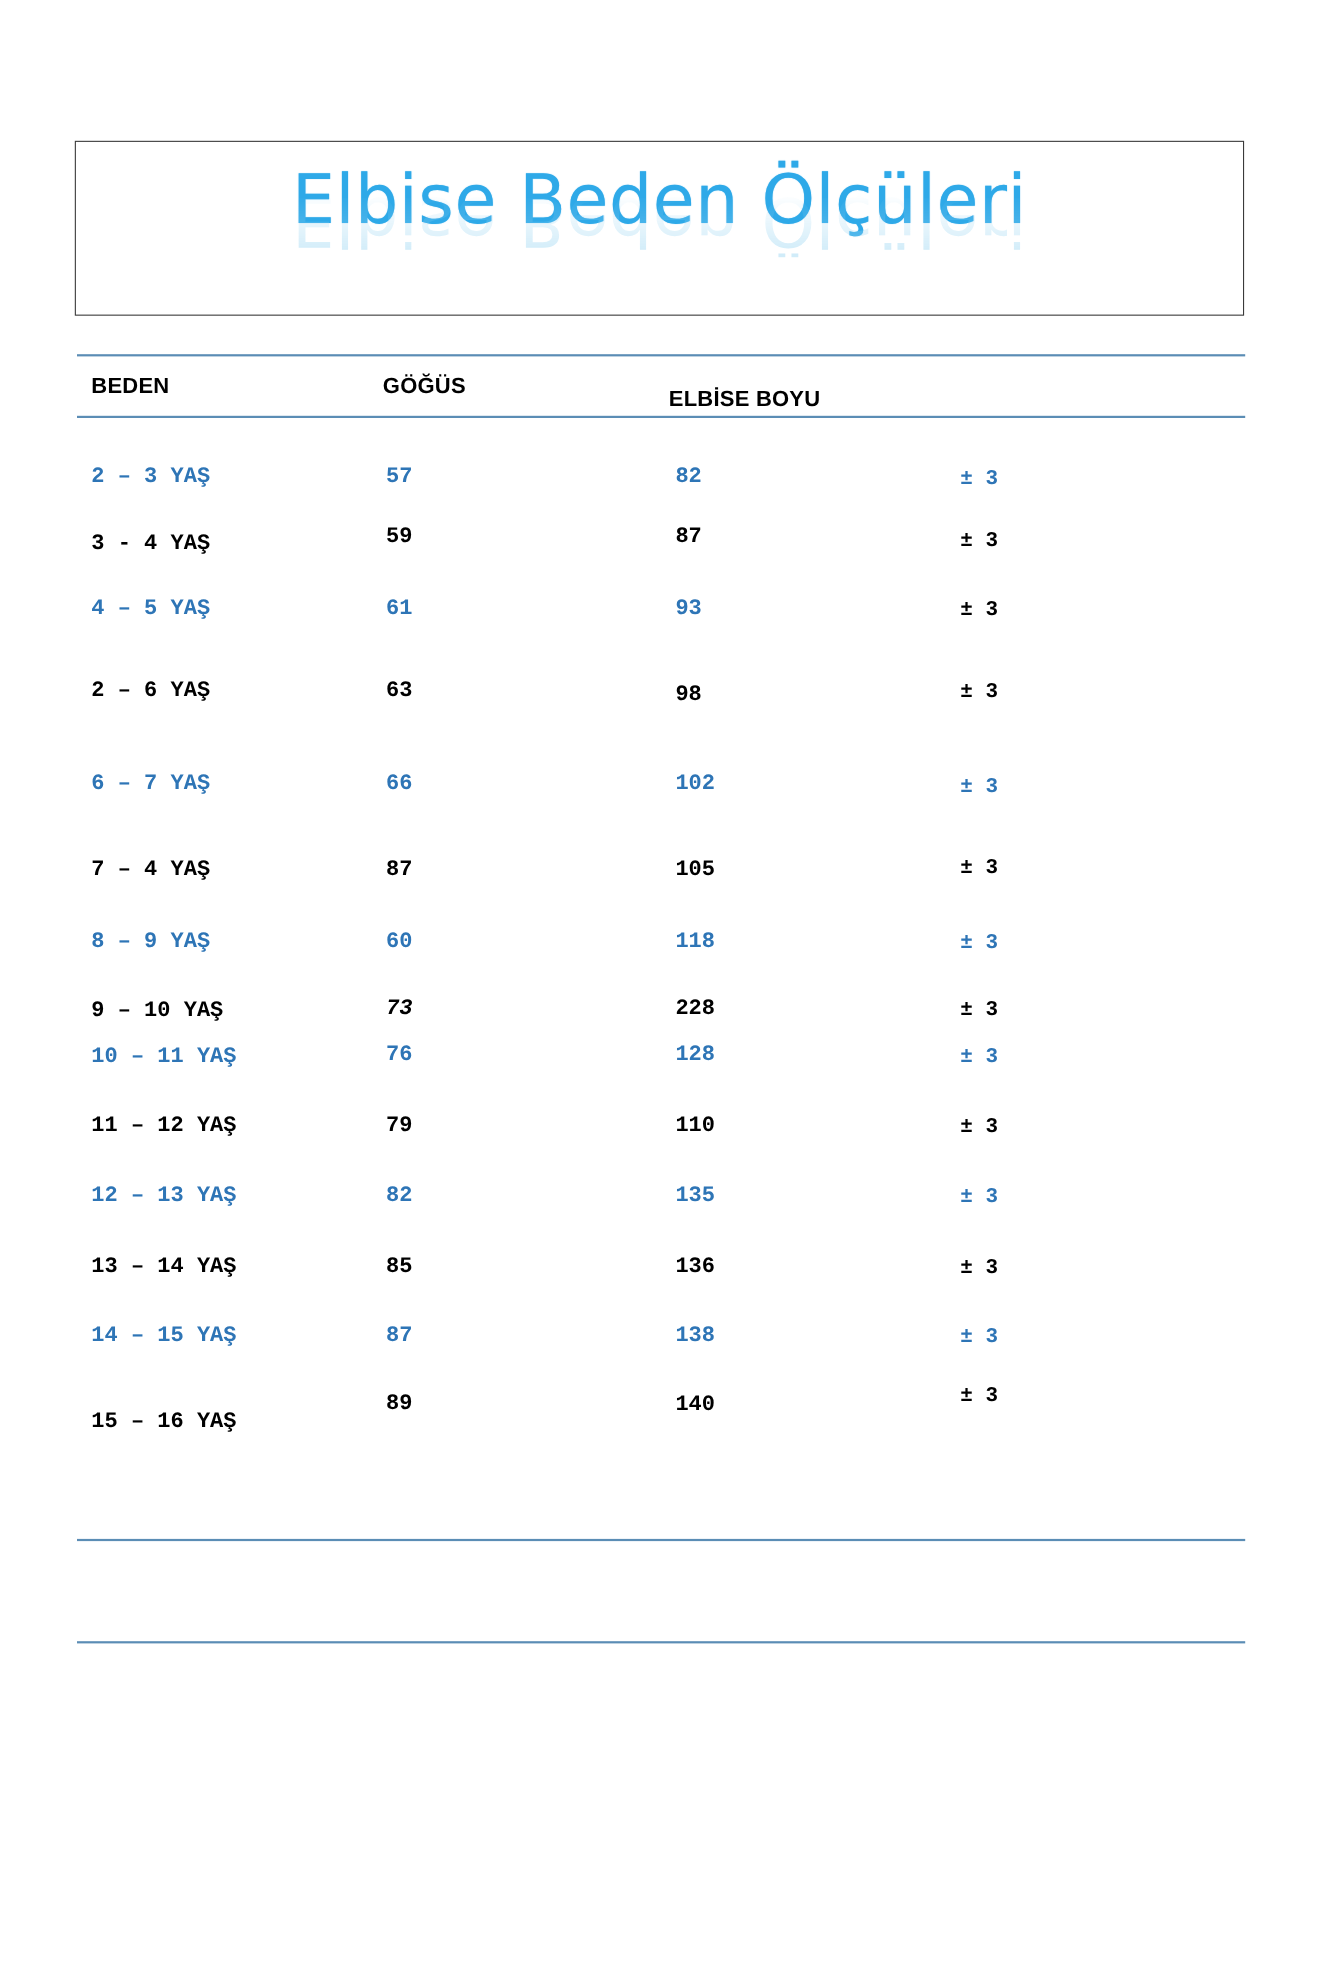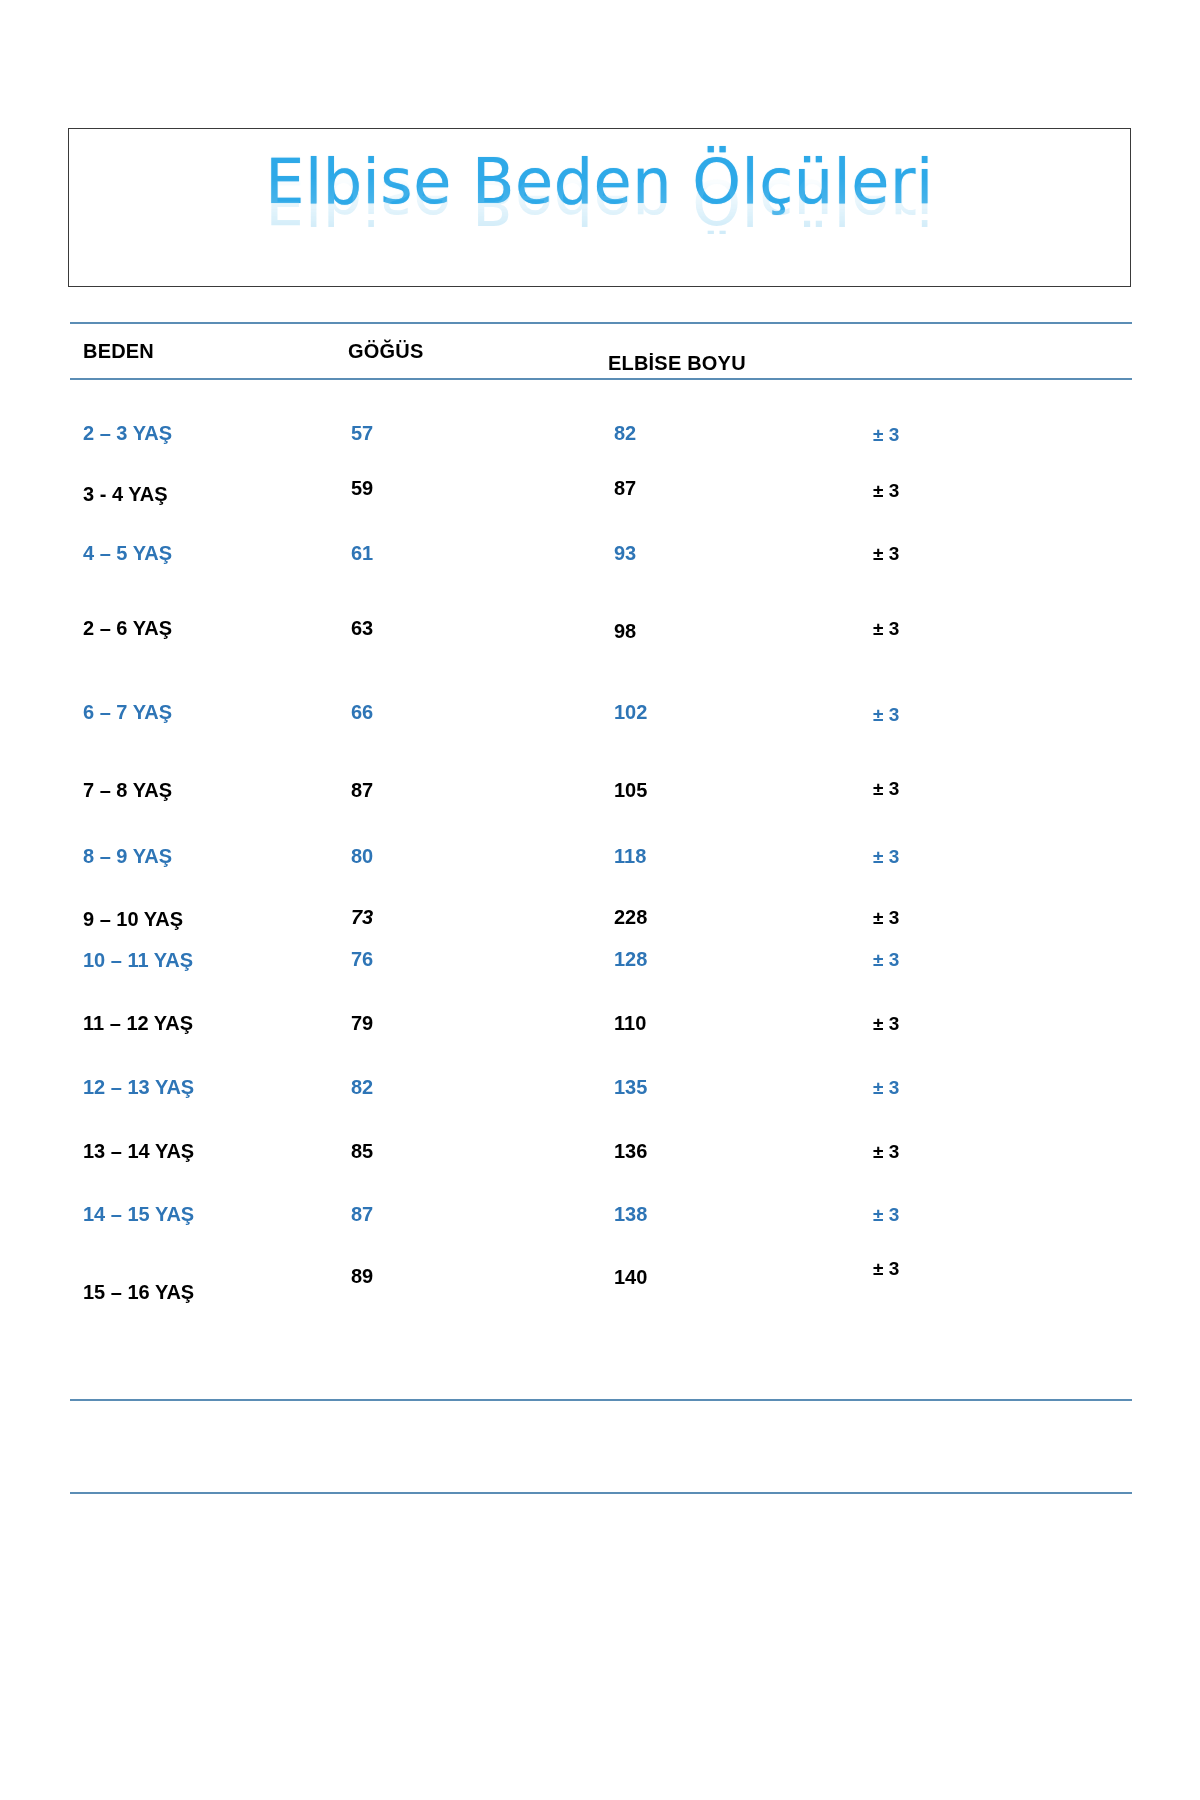--- a/index.html
+++ b/index.html
@@ -94,20 +94,21 @@
   }
   .head-beden { left: 83px; top: 340px; }
   .head-gogus { left: 348px; top: 340px; }
   .head-boyu  { left: 608px; top: 340px; margin-top: 12px; }
 
   .cell {
     position: absolute;
     font-size: 20px;
     font-weight: bold;
     white-space: nowrap;
+    font-family: Liberation Mono, monospace;
   }
   .col-beden { left: 83px; }
   .col-gogus { left: 351px; }
   .col-boyu  { left: 614px; }
   .col-tol   { left: 873px; }
 
   .blue  { color: #2e75b6; }
   .black { color: #000000; }
   .italic { font-style: italic; }
 
@@ -148,27 +149,27 @@
   <div class="cell col-beden black" style="top:617px">2 – 6 YAŞ</div>
   <div class="cell col-gogus black" style="top:617px">63</div>
   <div class="cell col-boyu  black" style="top:620px">98</div>
   <div class="cell col-tol   black tol" style="top:618px">± 3</div>
 
   <div class="cell col-beden blue" style="top:701px">6 – 7 YAŞ</div>
   <div class="cell col-gogus blue" style="top:701px">66</div>
   <div class="cell col-boyu  blue" style="top:701px">102</div>
   <div class="cell col-tol   blue tol" style="top:704px">± 3</div>
 
-  <div class="cell col-beden black" style="top:779px">7 – 8 YAŞ</div>
+  <div class="cell col-beden black" style="top:779px">7 – 4 YAŞ</div>
   <div class="cell col-gogus black" style="top:779px">87</div>
   <div class="cell col-boyu  black" style="top:779px">105</div>
   <div class="cell col-tol   black tol" style="top:778px">± 3</div>
 
   <div class="cell col-beden blue" style="top:845px">8 – 9 YAŞ</div>
-  <div class="cell col-gogus blue" style="top:845px">80</div>
+  <div class="cell col-gogus blue" style="top:845px">60</div>
   <div class="cell col-boyu  blue" style="top:845px">118</div>
   <div class="cell col-tol   blue tol" style="top:846px">± 3</div>
 
   <div class="cell col-beden black" style="top:908px">9 – 10 YAŞ</div>
   <div class="cell col-gogus black italic" style="top:906px">73</div>
   <div class="cell col-boyu  black" style="top:906px">228</div>
   <div class="cell col-tol   black tol" style="top:907px">± 3</div>
 
   <div class="cell col-beden blue" style="top:949px">10 – 11 YAŞ</div>
   <div class="cell col-gogus blue" style="top:948px">76</div>

